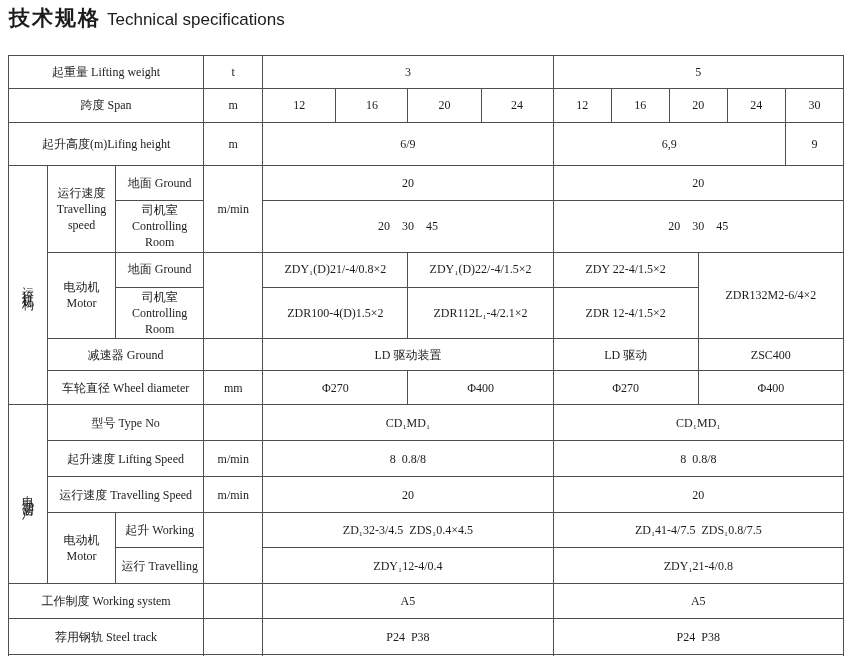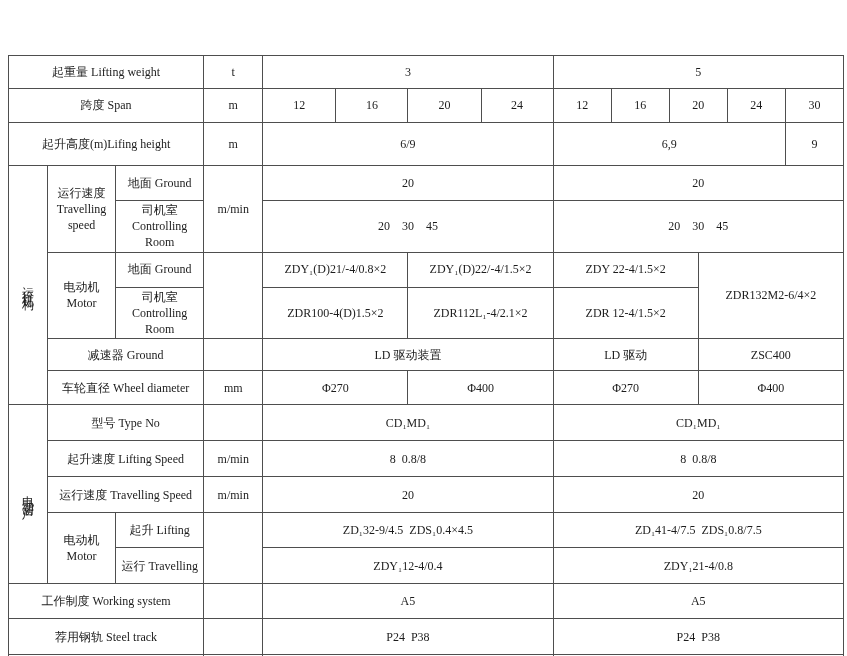--- a/index.html
+++ b/index.html
@@ -76,20 +76,23 @@
   tr:nth-child(14) { height: 36px; }
   tr:nth-child(15) { height: 35px; }
   tr:nth-child(16) { height: 36px; }
   tr:nth-child(17) { height: 34px; }
   tr:nth-child(18) { height: 14px; }
 </style>
 </head>
 <body>
 
 <div class="page">
+  <div class="title">
+    <span class="title-zh">技术规格</span><span class="title-en">Technical specifications</span>
+  </div>
 
   <table class="spec">
     <colgroup>
       <col style="width:39px">
       <col style="width:68px">
       <col style="width:88px">
       <col style="width:59px">
       <col style="width:73px">
       <col style="width:72px">
       <col style="width:73px">
@@ -185,23 +188,23 @@
           <td colspan="6">8  0.8/8</td>
         </tr>
         <tr>
           <td colspan="2">运行速度 Travelling Speed</td>
           <td>m/min</td>
           <td colspan="4">20</td>
           <td colspan="6">20</td>
         </tr>
         <tr>
           <td rowspan="2">电动机 Motor</td>
-          <td>起升 Lifting</td>
+          <td>起升 Working</td>
           <td rowspan="2"></td>
-          <td colspan="4">ZD₁32-9/4.5  ZDS₁0.4×4.5</td>
+          <td colspan="4">ZD₁32-3/4.5  ZDS₁0.4×4.5</td>
           <td colspan="6">ZD₁41-4/7.5  ZDS₁0.8/7.5</td>
         </tr>
         <tr>
           <td>运行 Travelling</td>
           <td colspan="4">ZDY₁12-4/0.4</td>
           <td colspan="6">ZDY₁21-4/0.8</td>
         </tr>
         <tr>
           <td colspan="3">工作制度 Working system</td>
           <td></td>

